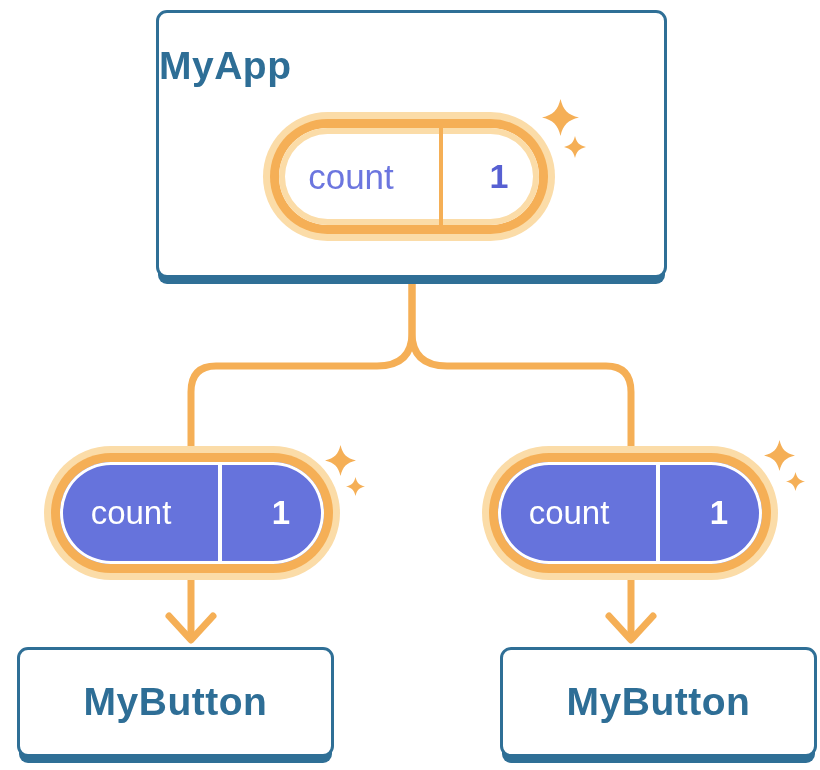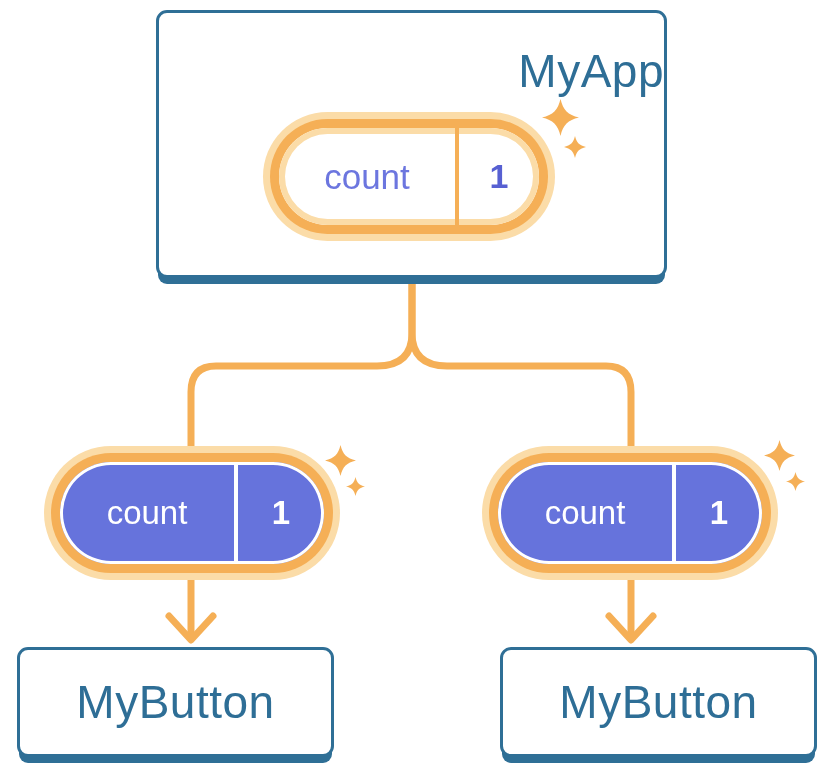--- a/index.html
+++ b/index.html
@@ -29,37 +29,37 @@
     border:3px solid var(--blue);
     border-radius:11px;
     box-shadow:0 8px 0 -2px var(--blue);
     z-index:1;
   }
   .card-root{left:156px;top:10px;width:511px;height:268px;}
   .card-child{width:317px;height:110px;display:flex;align-items:center;justify-content:center;margin-left:6px;}
   .card-child-left{left:11px;top:647px;}
   .card-child-right{left:494px;top:647px;}
   .card-title{
-    text-align:right;
+    text-align:left;
     color:var(--blue-text);
-    font-size:46px;font-weight:400;
+    font-size:39px;font-weight:700;
     letter-spacing:.5px;
   }
   .card-root .card-title{padding-top:31px;}
 
   
   .pill{position:absolute;z-index:2;border-radius:999px;background:var(--glow);padding:7px;}
   .pill-root{left:263px;top:112px;width:292px;height:129px;}
   .pill-child{width:296px;height:134px;}
   .pill-child-left{left:44px;top:446px;}
   .pill-child-right{left:482px;top:446px;}
   .ring-dark{height:100%;border-radius:999px;background:var(--orange);padding:9px;}
   .pill-body{
     height:100%;border-radius:999px;overflow:hidden;
-    display:flex;align-items:stretch;
+    display:flex;align-items:stretch;gap:16px;
   }
   .pill-body-root{background:#fff;box-shadow:inset 0 0 0 6px var(--glow);}
   .pill-body-child{background:var(--purple);box-shadow:inset 0 0 0 3px #fff;}
   .pill-label{
     flex:1;display:flex;align-items:center;justify-content:center;
   }
   .pill-body-root .pill-label{color:var(--purple-label);font-size:35px;font-weight:400;}
   .pill-body-child .pill-label{color:#fff;font-size:33px;font-weight:500;}
   .pill-divider{width:4px;}
   .pill-body-root .pill-divider{background:var(--orange);}

